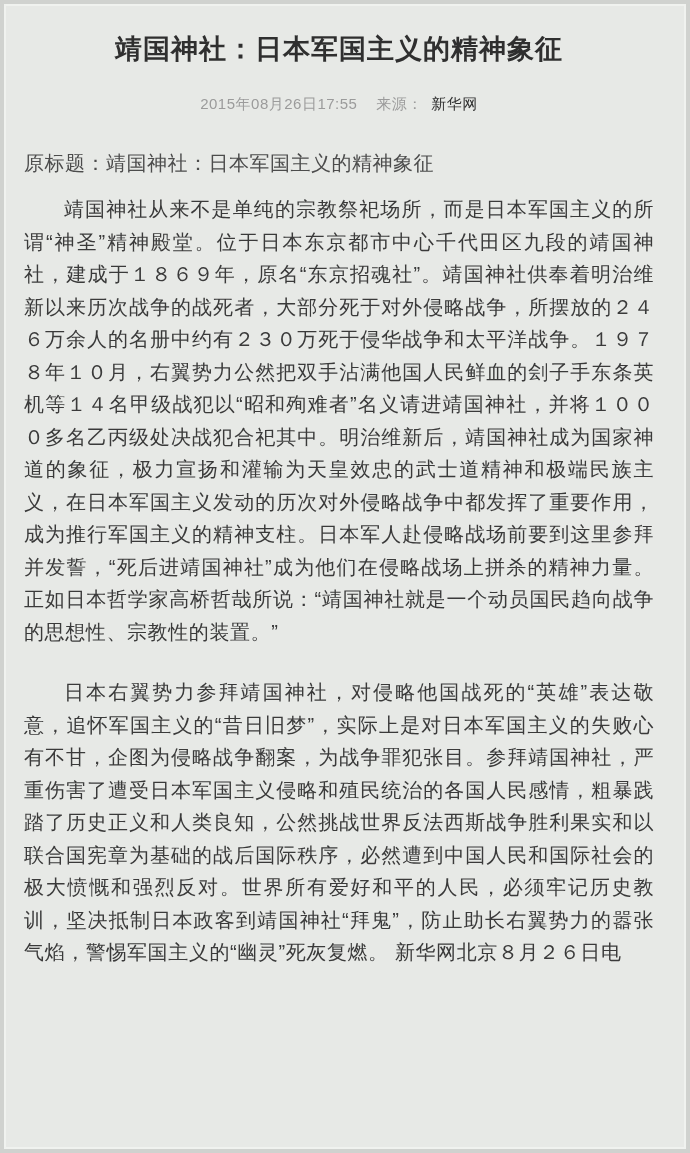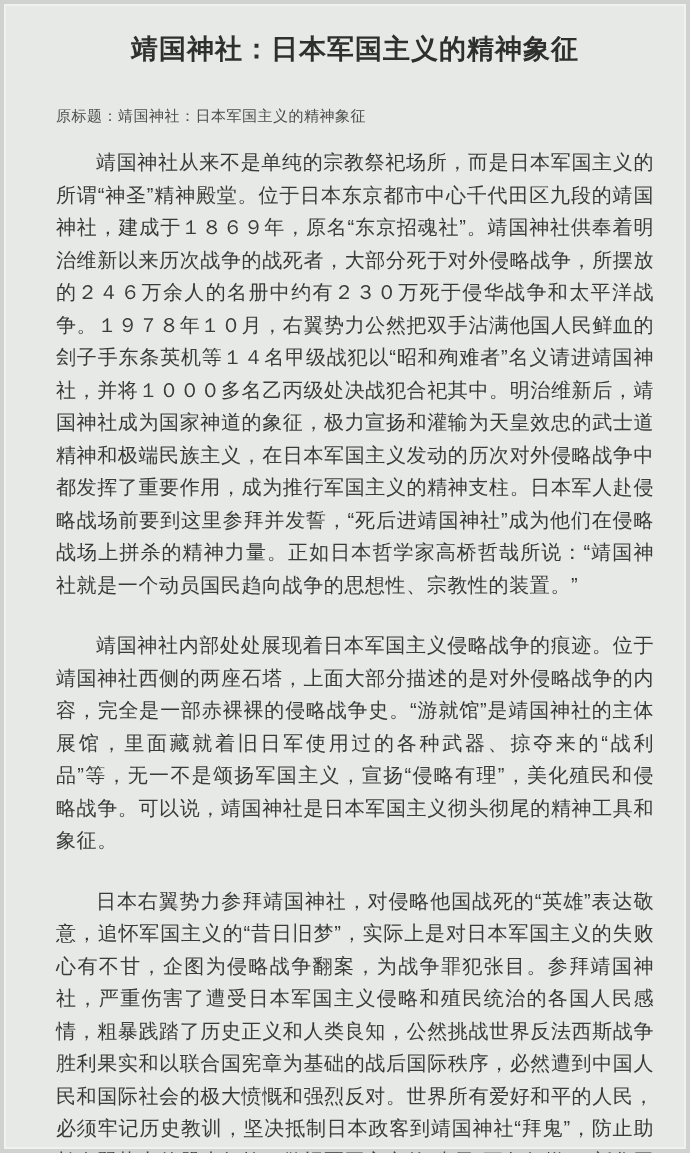--- a/index.html
+++ b/index.html
@@ -12,21 +12,21 @@
     overflow: hidden;
     background: #d8dad7;
     font-family: "Liberation Sans", "DejaVu Sans", sans-serif;
   }
   .page {
     box-sizing: border-box;
     width: 690px;
     height: 1153px;
     background: #e7e9e6;
     box-shadow: inset 0 0 0 4px #d0d2cf, inset 0 0 0 6px #f0f2ef;
-    padding: 28px 36px 0 56px;
+    padding: 28px 36px 0 24px;
   }
   .article-title {
     margin: 0;
     padding-top: 4px;
     text-align: center;
     font-size: 27px;
     line-height: 34px;
     font-weight: bold;
     color: #2f2f2f;
     letter-spacing: 1px;
@@ -43,21 +43,21 @@
     margin-left: 14px;
   }
   .meta .source-name {
     margin-left: 4px;
     color: #2f2f2f;
     text-decoration: none;
     cursor: pointer;
   }
   .orig-title {
     margin-top: 40px;
-    font-size: 15px;
+    font-size: 20px;
     line-height: 20px;
     color: #4c4c4c;
     letter-spacing: 0.5px;
   }
   .article-body {
     margin-top: 20px;
   }
   .article-body p {
     margin: 0 0 28px 0;
     font-size: 20px;
@@ -68,24 +68,28 @@
     letter-spacing: 0.6px;
   }
 </style>
 </head>
 <body>
 
 <div class="page">
 
   <h1 class="article-title">靖国神社：日本军国主义的精神象征</h1>
 
+  <div class="meta">
+    <span>2015年08月26日17:55</span>
+    <span class="source-label">来源：</span>
+    <a class="source-name">新华网</a>
+  </div>
 
   <div class="orig-title">
     <span>原标题：</span><span>靖国神社：日本军国主义的精神象征</span>
   </div>
 
   <div class="article-body">
     <p>靖国神社从来不是单纯的宗教祭祀场所，而是日本军国主义的所谓“神圣”精神殿堂。位于日本东京都市中心千代田区九段的靖国神社，建成于１８６９年，原名“东京招魂社”。靖国神社供奉着明治维新以来历次战争的战死者，大部分死于对外侵略战争，所摆放的２４６万余人的名册中约有２３０万死于侵华战争和太平洋战争。１９７８年１０月，右翼势力公然把双手沾满他国人民鲜血的刽子手东条英机等１４名甲级战犯以“昭和殉难者”名义请进靖国神社，并将１０００多名乙丙级处决战犯合祀其中。明治维新后，靖国神社成为国家神道的象征，极力宣扬和灌输为天皇效忠的武士道精神和极端民族主义，在日本军国主义发动的历次对外侵略战争中都发挥了重要作用，成为推行军国主义的精神支柱。日本军人赴侵略战场前要到这里参拜并发誓，“死后进靖国神社”成为他们在侵略战场上拼杀的精神力量。正如日本哲学家高桥哲哉所说：“靖国神社就是一个动员国民趋向战争的思想性、宗教性的装置。”</p>
-    <p>靖国神社内部处处展现着日本军国主义侵略战争的痕迹。位于靖国神社西侧的两座石塔，上面大部分描述的是对外侵略战争的内容，完全是一部赤裸裸的侵略战争史。“游就馆”是靖国神社的主体展馆，里面藏就着旧日军使用过的各种武器、掠夺来的“战利品”等，无一不是颂扬军国主义，宣扬“侵略有理”，美化殖民和侵略战争。可以说，靖国神社是日本军国主义彻头彻尾的精神工具和象征。</p>
     <p>日本右翼势力参拜靖国神社，对侵略他国战死的“英雄”表达敬意，追怀军国主义的“昔日旧梦”，实际上是对日本军国主义的失败心有不甘，企图为侵略战争翻案，为战争罪犯张目。参拜靖国神社，严重伤害了遭受日本军国主义侵略和殖民统治的各国人民感情，粗暴践踏了历史正义和人类良知，公然挑战世界反法西斯战争胜利果实和以联合国宪章为基础的战后国际秩序，必然遭到中国人民和国际社会的极大愤慨和强烈反对。世界所有爱好和平的人民，必须牢记历史教训，坚决抵制日本政客到靖国神社“拜鬼”，防止助长右翼势力的嚣张气焰，警惕军国主义的“幽灵”死灰复燃。 新华网北京８月２６日电</p>
   </div>
 
 </div>
 
 </body></html>

